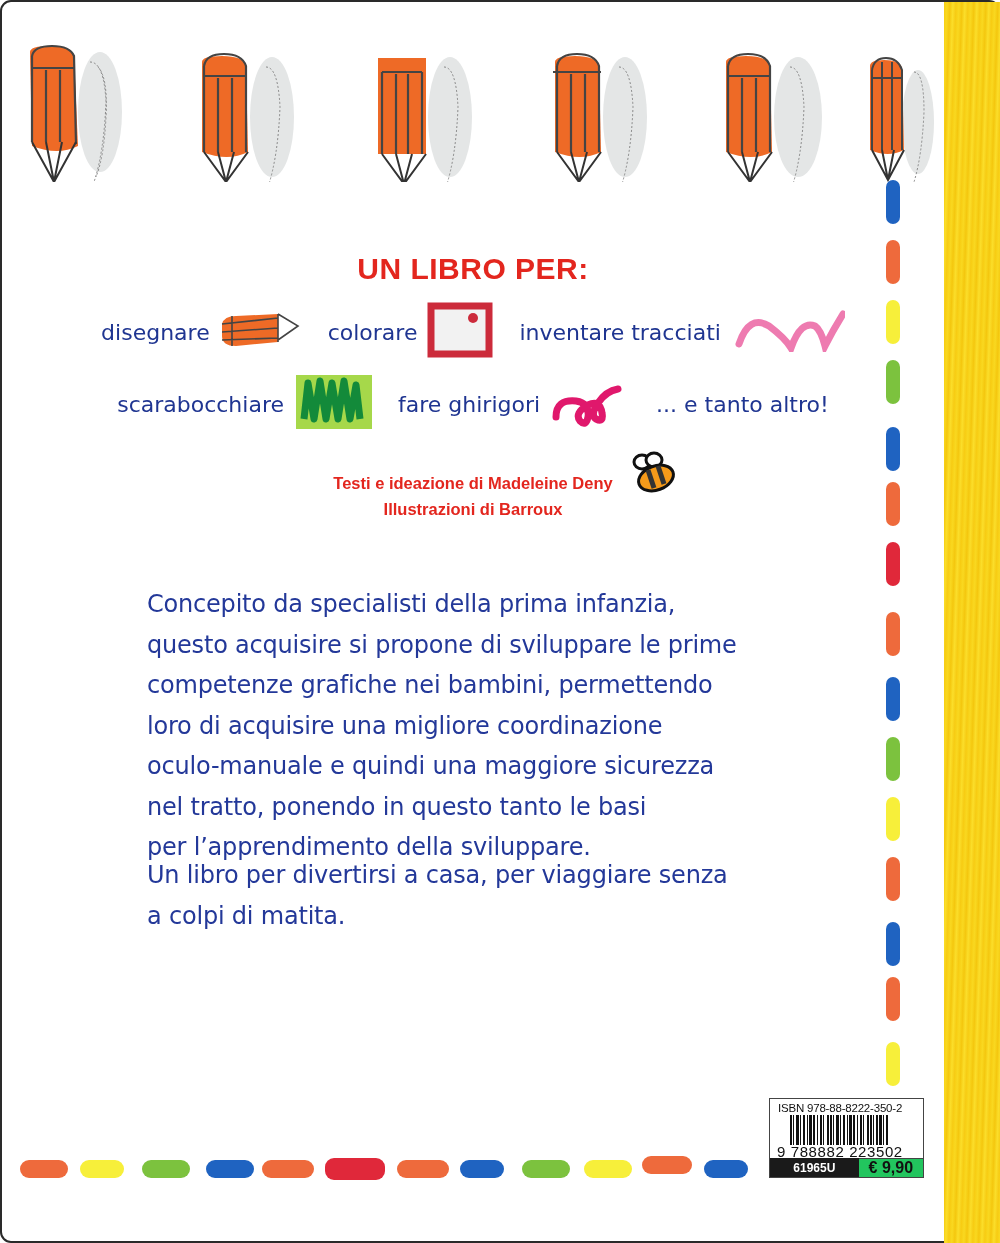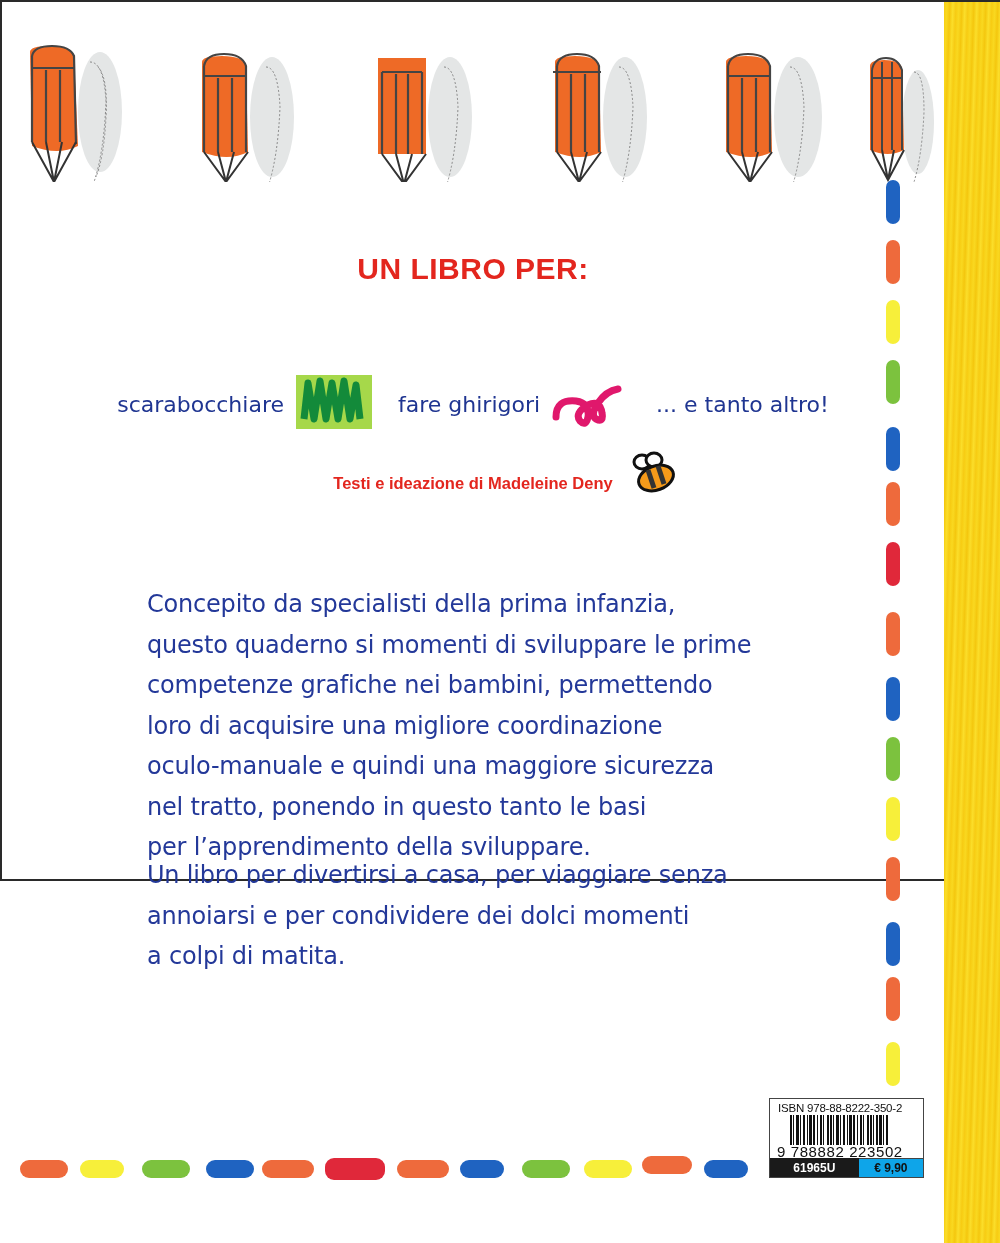--- a/index.html
+++ b/index.html
@@ -1,25 +1,26 @@
 <!DOCTYPE html>
 <html><head>
 <meta charset="utf-8">
 <style>
   * { margin: 0; padding: 0; box-sizing: border-box; }
   html, body { width: 1000px; height: 1243px; background: #ffffff; overflow: hidden; }
   body { position: relative; font-family: "DejaVu Sans", sans-serif; }
 
   .page {
-    position: absolute; left: 0; top: 0; width: 1000px; height: 881px;
+    position: absolute; left: 0; top: 0; width: 1000px; height: 1243px;
     background: #ffffff;
     border-top: 2px solid #2a2a2a;
     border-left: 2px solid #2a2a2a;
     border-bottom: 2px solid #2a2a2a;
     border-right: 2px solid #2a2a2a;
+    border-radius: 11px;
   }
 
   .spine {
     position: absolute; left: 942px; top: 0; width: 58px; height: 1243px;
     background: repeating-linear-gradient(92deg, #f7cc12 0px, #f9d820 3px, #f4c70e 6px, #fbde2a 9px, #f6cb14 12px);
     border-right: 2px solid #2a2a2a;
   }
 
   
   .pencil-row { position: absolute; left: 0; top: 40px; width: 942px; height: 140px; }
@@ -69,21 +70,21 @@
     position: absolute; left: 767px; top: 1096px; width: 155px; height: 80px;
     border: 1px solid #444; background: #fff;
     font-family: "Liberation Sans", sans-serif;
   }
   .isbn { position: absolute; left: 8px; top: 3px; font-size: 11.5px; color: #111; letter-spacing: -0.2px; }
   .bars { position: absolute; left: 20px; top: 16px; width: 124px; height: 30px; display: flex; align-items: stretch; }
   .bars span { display: block; height: 100%; }
   .ean { position: absolute; left: 7px; top: 44px; font-size: 15px; color: #111; letter-spacing: 0.6px; }
   .code-bottom { position: absolute; left: 0; bottom: 0; width: 100%; height: 19px; display: flex; }
   .code-left { width: 58%; background: #1a1a1a; color: #fff; font-weight: bold; font-size: 12px; display: flex; align-items: center; justify-content: center; }
-  .code-right { width: 42%; background: #0ea5e9; color: #111; font-weight: bold; font-size: 12px; display: flex; align-items: center; justify-content: center; border-top: 1px solid #444; }
+  .code-right { width: 42%; background: #22c55e; color: #111; font-weight: bold; font-size: 16px; display: flex; align-items: center; justify-content: center; border-top: 1px solid #444; }
 </style>
 </head>
 <body>
 
 <div class="page">
 
   <div class="pencil-row">
     <div class="pencil" style="left:20px;">
       <svg width="110" height="140" viewBox="0 0 110 140">
         <ellipse cx="78" cy="70" rx="22" ry="60" fill="#e4e6e6"></ellipse>
@@ -170,63 +171,85 @@
     <div class="hdot" style="left:520px; background:#7cc23e;"></div>
     <div class="hdot" style="left:582px; background:#f7ef3a;"></div>
     <div class="hdot" style="left:640px; background:#ee6a3c; width:50px; top:-4px;"></div>
     <div class="hdot" style="left:702px; background:#1f63c1; width:44px;"></div>
   </div>
 
   <div class="spine"></div>
 
   <div class="title">UN LIBRO PER:</div>
 
+  <div class="actions-row row1">
+    <span class="lbl">disegnare</span>
+    <span class="ic" style="margin:0 26px 0 8px;">
+      <svg width="84" height="40" viewBox="0 0 84 40">
+        <path d="M4 14 q2 -8 14 -8 l42 -2 l0 28 l-42 4 q-14 0 -14 -10 z" fill="#ee6a26"></path>
+        <path d="M4 14 l56 -6 M4 22 l56 -4 M4 30 l56 -2 M14 6 l0 30 M60 4 l0 28 M60 4 l20 12 l-20 14" stroke="#444" stroke-width="1.6" fill="none"></path>
+      </svg>
+    </span>
+    <span class="lbl">colorare</span>
+    <span class="ic" style="margin:0 26px 0 10px;">
+      <svg width="66" height="56" viewBox="0 0 66 56">
+        <rect x="4" y="4" width="58" height="48" fill="#f2f2f2" stroke="#cc2b3b" stroke-width="7"></rect>
+        <circle cx="46" cy="16" r="5" fill="#cc2b3b"></circle>
+      </svg>
+    </span>
+    <span class="lbl">inventare tracciati</span>
+    <span class="ic" style="margin-left:14px;">
+      <svg width="110" height="44" viewBox="0 0 110 44">
+        <path d="M4 36 q10 -30 30 -18 q16 12 22 22 q10 -28 24 -22 q6 4 10 20 q8 -16 18 -32" stroke="#ee7bb0" stroke-width="7" fill="none" stroke-linecap="round"></path>
+      </svg>
+    </span>
+  </div>
 
   <div class="actions-row row2">
     <span class="lbl">scarabocchiare</span>
     <span class="ic" style="margin:0 26px 0 12px;">
       <svg width="76" height="54" viewBox="0 0 76 54">
         <rect x="0" y="0" width="76" height="54" fill="#a6d84a"></rect>
         <path d="M8 44 l4 -36 l6 36 l6 -38 l6 38 l6 -36 l6 36 l6 -38 l6 38 l6 -34 l4 34" stroke="#138a3a" stroke-width="7" fill="none" stroke-linejoin="round"></path>
       </svg>
     </span>
     <span class="lbl">fare ghirigori</span>
     <span class="ic" style="margin:0 26px 0 10px;">
       <svg width="80" height="50" viewBox="0 0 80 50">
         <path d="M6 40 q0 -18 20 -16 q14 2 12 16 q-2 10 -8 4 q-6 -8 8 -16 q12 -6 14 8 q2 10 -6 6 q-6 -4 2 -16 q8 -12 20 -14" stroke="#e0186c" stroke-width="7" fill="none" stroke-linecap="round"></path>
       </svg>
     </span>
     <span class="lbl">... e tanto altro!</span>
   </div>
 
   <div class="credits">
     <div>Testi e ideazione di Madeleine Deny</div>
+    <div>Illustrazioni di Barroux</div>
   </div>
   <div class="bee">
     <svg width="48" height="44" viewBox="0 0 48 44">
       <ellipse cx="12" cy="12" rx="8" ry="7" fill="#fff" stroke="#111" stroke-width="3"></ellipse>
       <ellipse cx="24" cy="10" rx="8" ry="7" fill="#fff" stroke="#111" stroke-width="3"></ellipse>
       <ellipse cx="26" cy="28" rx="18" ry="12" fill="#f59a1a" stroke="#111" stroke-width="3" transform="rotate(-20 26 28)"></ellipse>
       <path d="M18 20 l6 18 M28 16 l6 18" stroke="#333" stroke-width="5"></path>
     </svg>
   </div>
 
   <div class="body-text p1">
     <span class="line">Concepito da specialisti della prima infanzia,</span>
-    <span class="line">questo quaderno si momenti di sviluppare le prime</span>
+    <span class="line">questo acquisire si propone di sviluppare le prime</span>
     <span class="line">competenze grafiche nei bambini, permettendo</span>
     <span class="line">loro di acquisire una migliore coordinazione</span>
     <span class="line">oculo-manuale e quindi una maggiore sicurezza</span>
     <span class="line">nel tratto, ponendo in questo tanto le basi</span>
     <span class="line">per l’apprendimento della sviluppare.</span>
   </div>
 
   <div class="body-text p2">
     <span class="line">Un libro per divertirsi a casa, per viaggiare senza</span>
-    <span class="line">annoiarsi e per condividere dei dolci momenti</span>
     <span class="line">a colpi di matita.</span>
   </div>
 
   <div class="barcode-box">
     <div class="isbn">ISBN 978-88-8222-350-2</div>
     <div class="bars">
       <span style="width:2px;background:#111"></span>
         <span style="width:1px"></span>
         <span style="width:1px;background:#111"></span>
         <span style="width:2px"></span>

